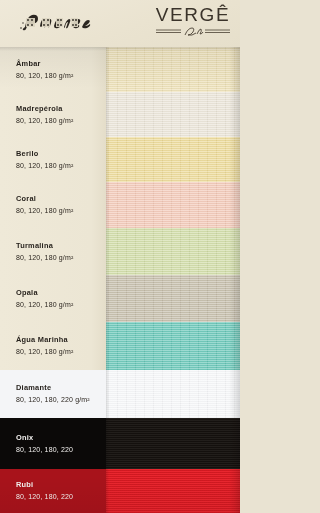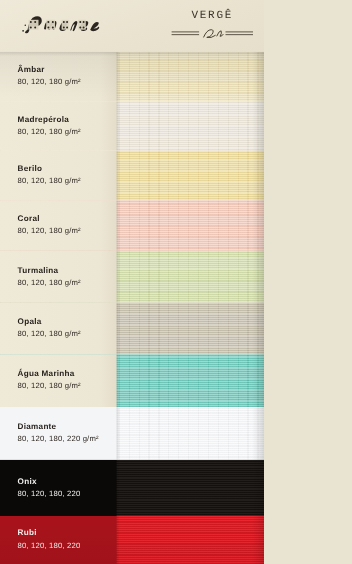--- a/index.html
+++ b/index.html
@@ -26,22 +26,22 @@
   #logo-left {
     position:absolute; left:16px; top:7px;
     width:80px; height:28px;
   }
   #logo-right {
     position:absolute; right:8px; top:6px;
     width:78px; height:32px;
     text-align:center;
   }
   #verge-word {
-    font-family:Liberation Mono, monospace;
-    font-size:10px; letter-spacing:1.6px;
+    font-family:Liberation Sans, sans-serif;
+    font-size:19px; letter-spacing:1.6px;
     color:#3a332a; line-height:17px;
     white-space:nowrap;
   }
   #verge-script {
     position:relative;
     height:13px; margin-top:1px;
   }
 
   
   .row {

